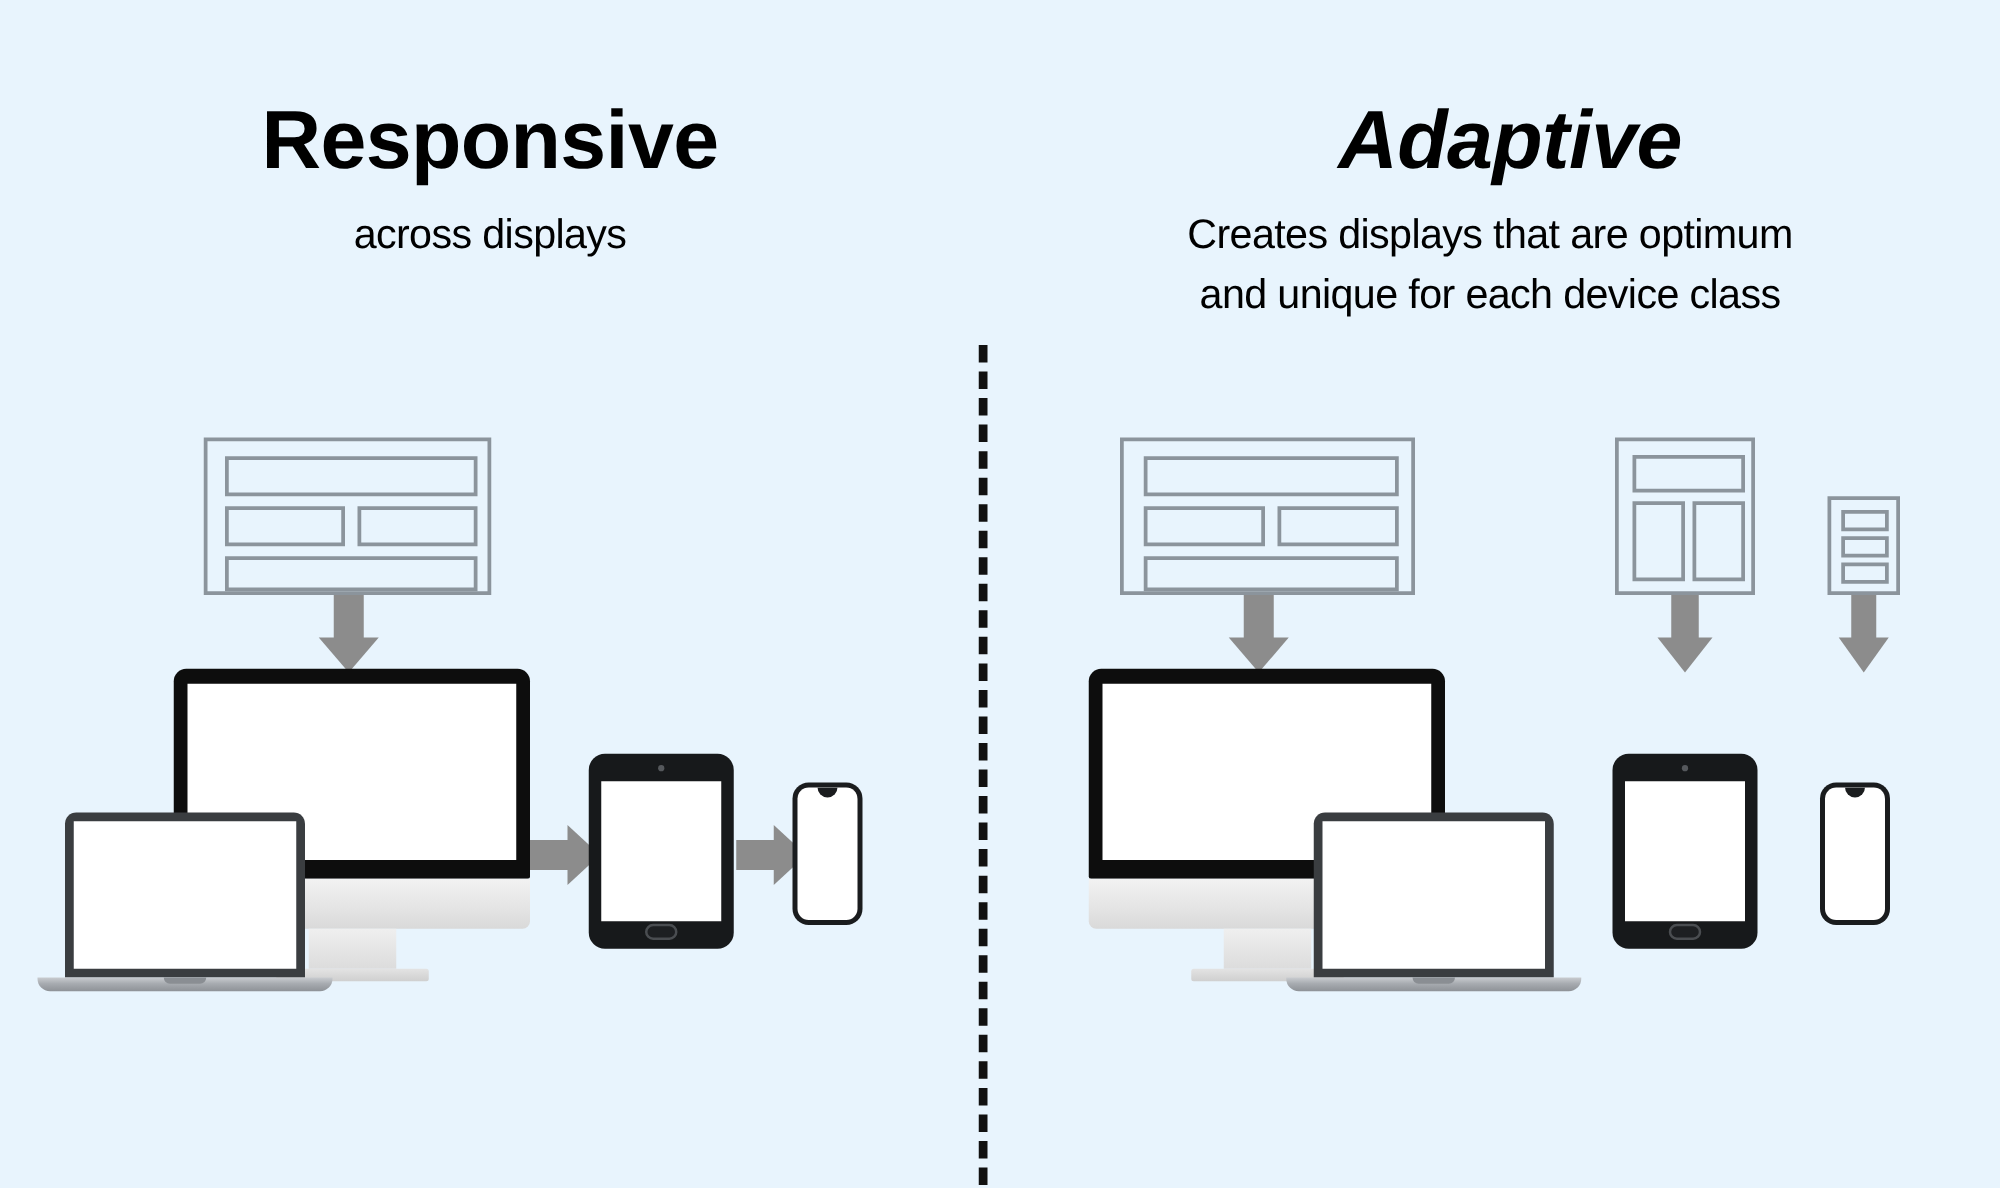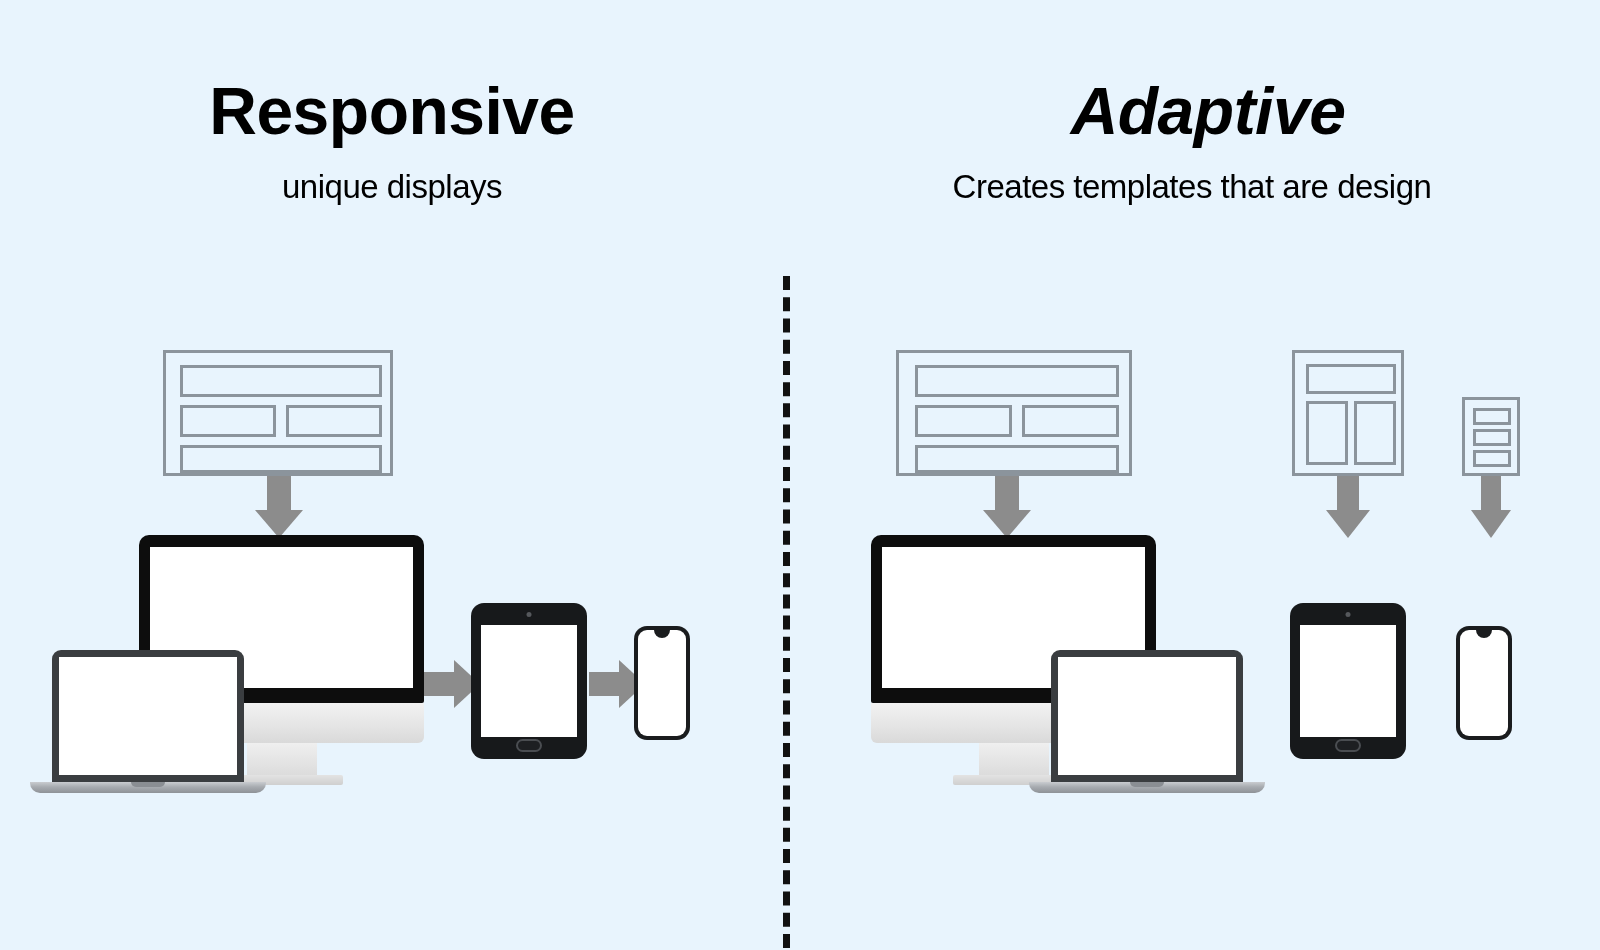--- a/index.html
+++ b/index.html
@@ -229,21 +229,21 @@
 </head>
 <body>
 
 <div class="stage">
 
   <div class="panel panel-left">
 
     <div class="heading title left-title">Responsive</div>
 
     <div class="heading subtitle left-subtitle">
-      <div>unique displays</div>
+      <div>across displays</div>
     </div>
 
     <div class="wire" style="left:163px; top:350px; width:230px; height:126px;">
       <div class="wire-row" style="left:14px; top:12px; width:202px; height:32px;"></div>
       <div class="wire-row" style="left:14px; top:52px; width:96px; height:32px;"></div>
       <div class="wire-row" style="left:120px; top:52px; width:96px; height:32px;"></div>
       <div class="wire-row" style="left:14px; top:92px; width:202px; height:28px;"></div>
     </div>
 
     <div class="arrow-down" style="left:255px; top:476px; width:48px; height:62px;">
@@ -289,21 +289,22 @@
         <div class="notch" style="top:0;"></div>
       </div>
     </div>
   </div>
 
   <div class="panel panel-right">
 
     <div class="heading title right-title">Adaptive</div>
 
     <div class="heading subtitle right-subtitle">
-      <div>Creates templates that are design</div>
+      <div>Creates displays that are optimum</div>
+      <div>and unique for each device class</div>
     </div>
 
     <div class="wire" style="left:112px; top:350px; width:236px; height:126px;">
       <div class="wire-row" style="left:16px; top:12px; width:204px; height:32px;"></div>
       <div class="wire-row" style="left:16px; top:52px; width:97px; height:32px;"></div>
       <div class="wire-row" style="left:123px; top:52px; width:97px; height:32px;"></div>
       <div class="wire-row" style="left:16px; top:92px; width:204px; height:28px;"></div>
     </div>
 
     <div class="wire" style="left:508px; top:350px; width:112px; height:126px;">

